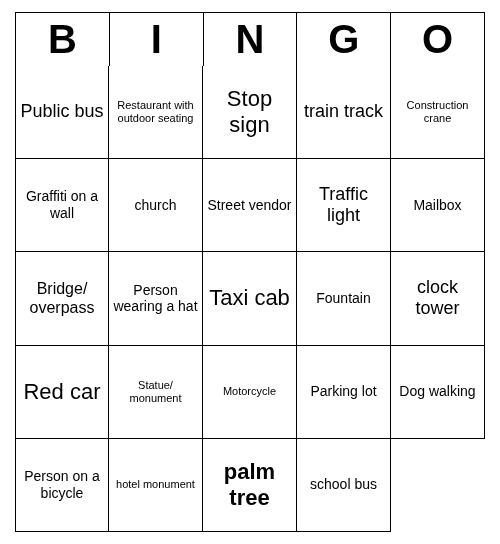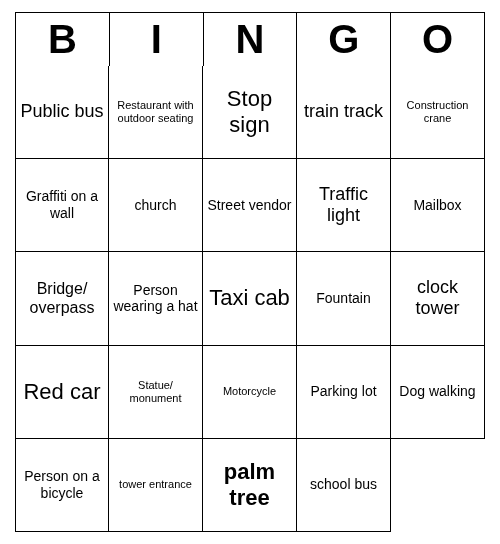--- a/index.html
+++ b/index.html
@@ -94,17 +94,17 @@
       <div class="bingo-cell" style="font-size: 14px; text-align: center;">Person wearing a hat</div>
       <div class="bingo-cell" style="font-size: 22px; font-weight: normal;">Taxi cab</div>
       <div class="bingo-cell" style="font-size: 14px;">Fountain</div>
       <div class="bingo-cell" style="font-size: 18px;">clock tower</div>
       <div class="bingo-cell" style="font-size: 22px; font-weight: normal;">Red car</div>
       <div class="bingo-cell" style="font-size: 11px;">Statue/ monument</div>
       <div class="bingo-cell" style="font-size: 11px;">Motorcycle</div>
       <div class="bingo-cell" style="font-size: 14px;">Parking lot</div>
       <div class="bingo-cell" style="font-size: 14px;">Dog walking</div>
       <div class="bingo-cell" style="font-size: 14px;">Person on a bicycle</div>
-      <div class="bingo-cell" style="font-size: 11px;">tower entrance</div>
+      <div class="bingo-cell" style="font-size: 11px;">hotel monument</div>
       <div class="bingo-cell" style="font-size: 22px; font-weight: bold;">palm tree</div>
       <div class="bingo-cell" style="font-size: 14px;">school bus</div>
     </div>
 </div>
 
 </body></html>

